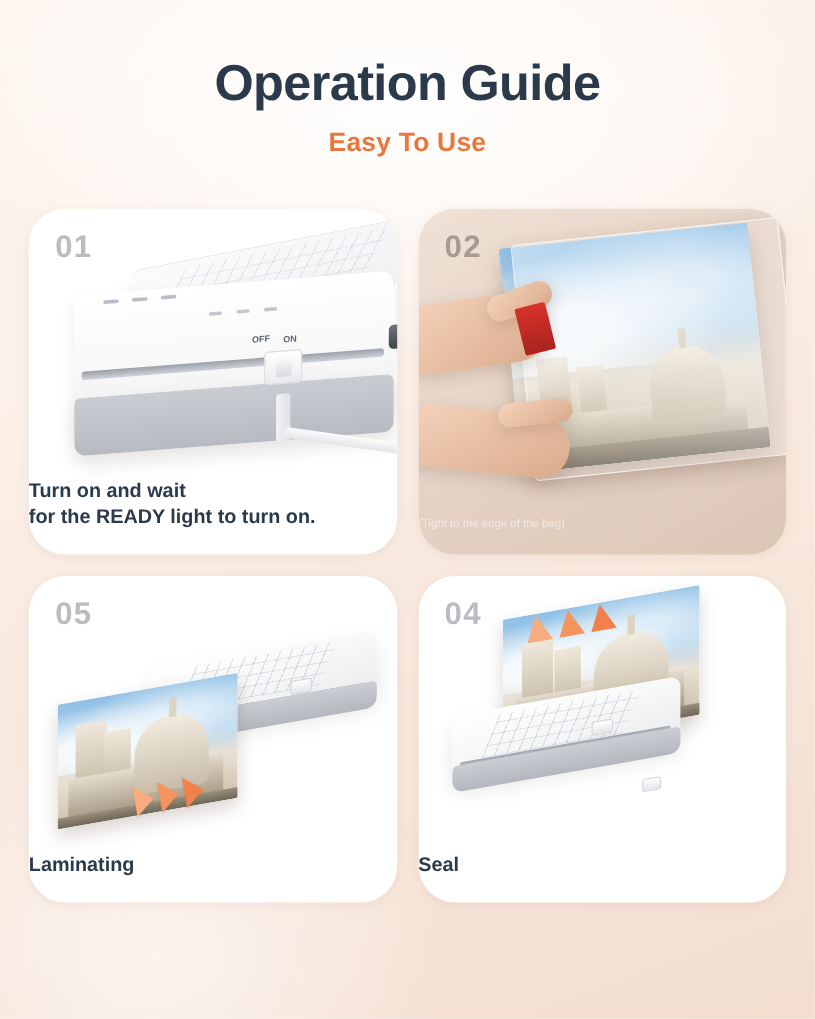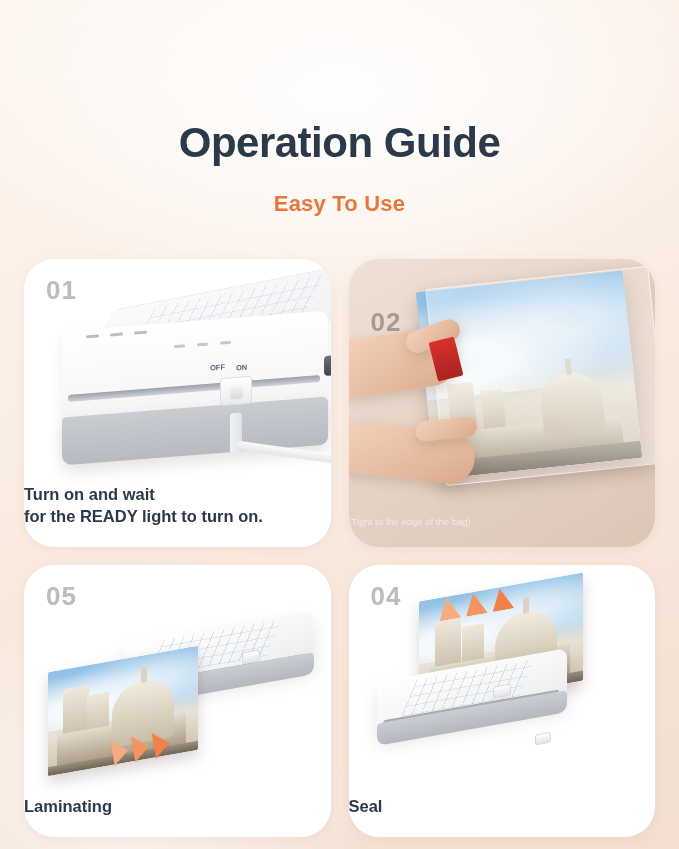--- a/index.html
+++ b/index.html
@@ -23,33 +23,33 @@
   .bg-glow2 {
     position: absolute;
     bottom: -160px; left: -120px;
     width: 500px; height: 420px;
     background: radial-gradient(ellipse at center, rgba(255,255,255,0.6) 0%, rgba(255,255,255,0) 70%);
     pointer-events: none;
   }
 
   header {
     position: relative;
-    padding-top: 120px;
+    padding-top: 46px;
     text-align: center;
   }
   .title {
     font-size: 42px;
     font-weight: bold;
     letter-spacing: -0.5px;
     color: #2b3a4a;
     margin: 0;
     line-height: 1.1;
   }
   .subtitle {
-    margin: 25px 0 0 0;
+    margin: 14px 0 0 0;
     font-size: 22px;
     font-weight: bold;
     color: #e8763d;
     letter-spacing: 0.2px;
   }
 
   .grid {
     position: relative;
     margin: 42px 24px 0 24px;
     display: grid;
@@ -69,21 +69,21 @@
   }
   .step-num {
     position: absolute;
     top: 16px; left: 22px;
     font-size: 26px;
     font-weight: bold;
     color: #b9bcc0;
     letter-spacing: 1px;
     z-index: 6;
   }
-  .card.dark .step-num { color: #a79a90; margin-top: 32px; }
+  .card.dark .step-num { color: #a79a90; }
 
   .caption {
     position: absolute;
     left: 0; right: 0; bottom: 20px;
     z-index: 6;
   }
   .caption .line {
     display: block;
     font-size: 16.5px;
     font-weight: bold;

